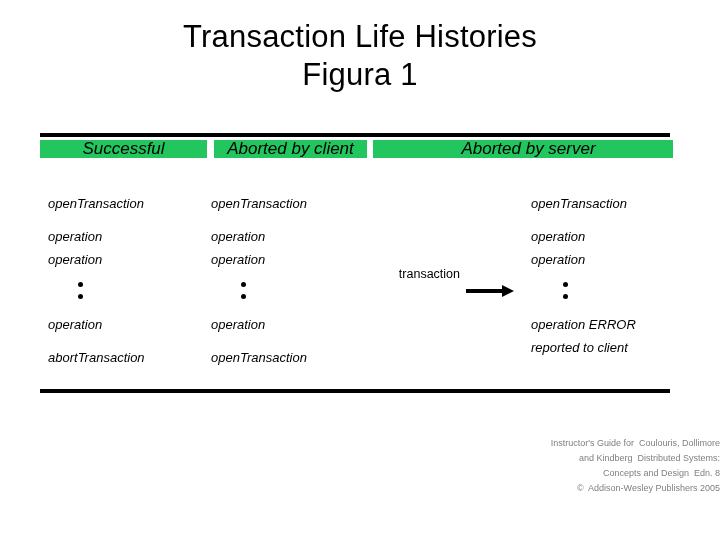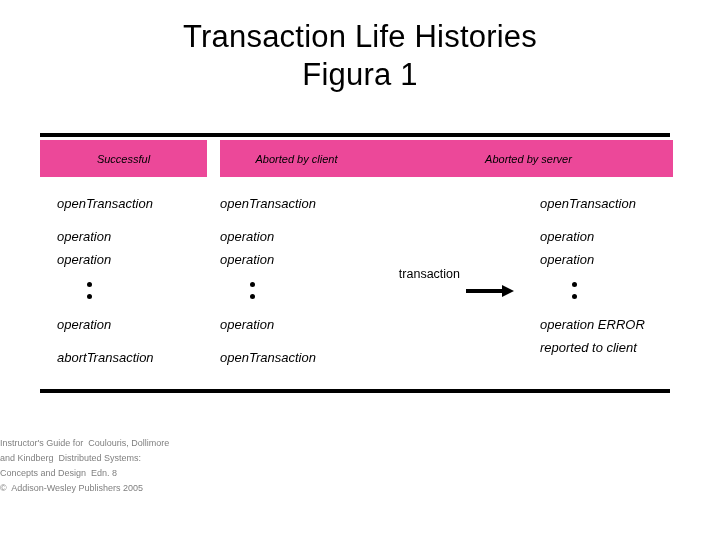--- a/index.html
+++ b/index.html
@@ -52,41 +52,40 @@
   #table-header-row {
     position: absolute;
     left: 40px;
     top: 140px;
     width: 633px;
     height: 35px;
   }
   .header-cell {
     position: absolute;
     top: 0;
-    height: 37px;
-    background: #ec4899;
-    color: #000000;
-    font-size: 11px;
+    height: 18px;
+    background: #22c55e;
+    color: #000000;
+    font-size: 17px;
     font-style: italic;
     display: flex;
     align-items: center;
     justify-content: center;
     box-sizing: border-box;
   }
   #header-cell-successful   { left: 0px;   width: 167px; }
-  #header-cell-aborted-client { left: 180px; width: 153px; }
+  #header-cell-aborted-client { left: 174px; width: 153px; }
   #header-cell-aborted-server { left: 333px; width: 300px; padding-left: 11px; }
 
   
   .column {
     position: absolute;
     font-size: 13px;
     font-style: italic;
     color: #000000;
-    margin-left: 9px;
   }
   #column-successful     { left: 48px;  top: 192px; width: 160px; }
   #column-aborted-client { left: 211px; top: 192px; width: 160px; }
   #column-aborted-server { left: 531px; top: 192px; width: 170px; }
 
   .col-line {
     display: block;
     line-height: 23px;
     white-space: nowrap;
   }
@@ -132,21 +131,21 @@
     width: 50px;
     height: 18px;
   }
 
   
   #footer-credit {
     position: absolute;
     left: 0;
     top: 436px;
     width: 720px;
-    text-align: left;
+    text-align: right;
     color: #808080;
     font-size: 9px;
     line-height: 15px;
   }
   #footer-credit span { display: block; white-space: pre; }
 </style>
 </head>
 <body>
 
 <div id="slide-title">

